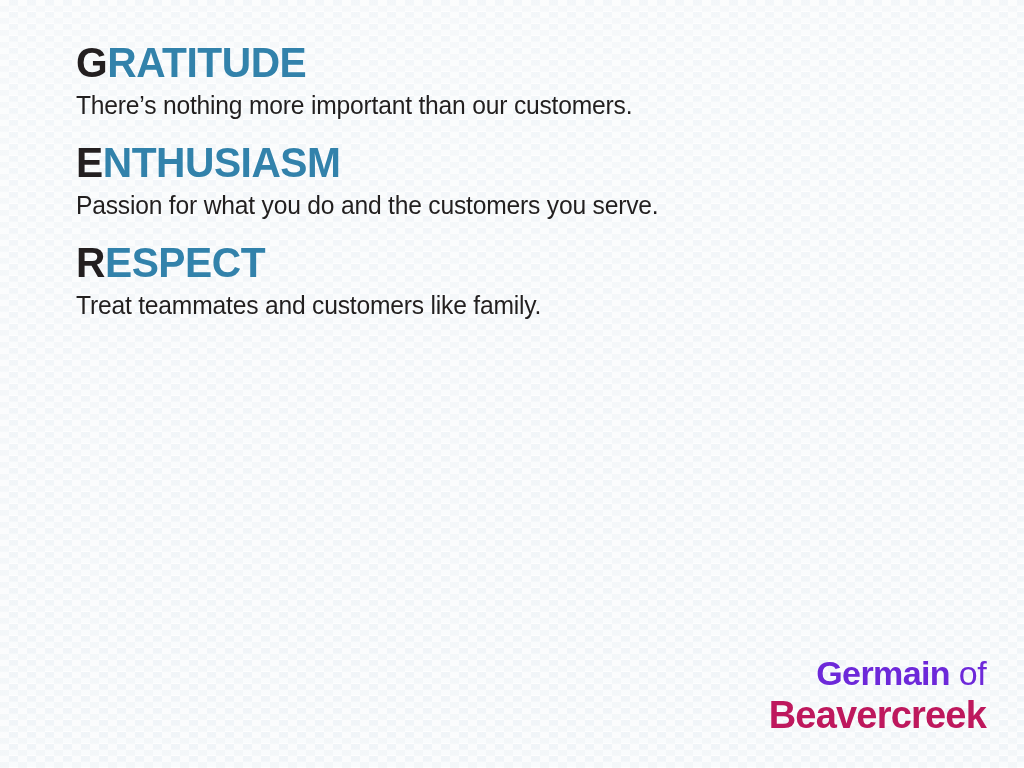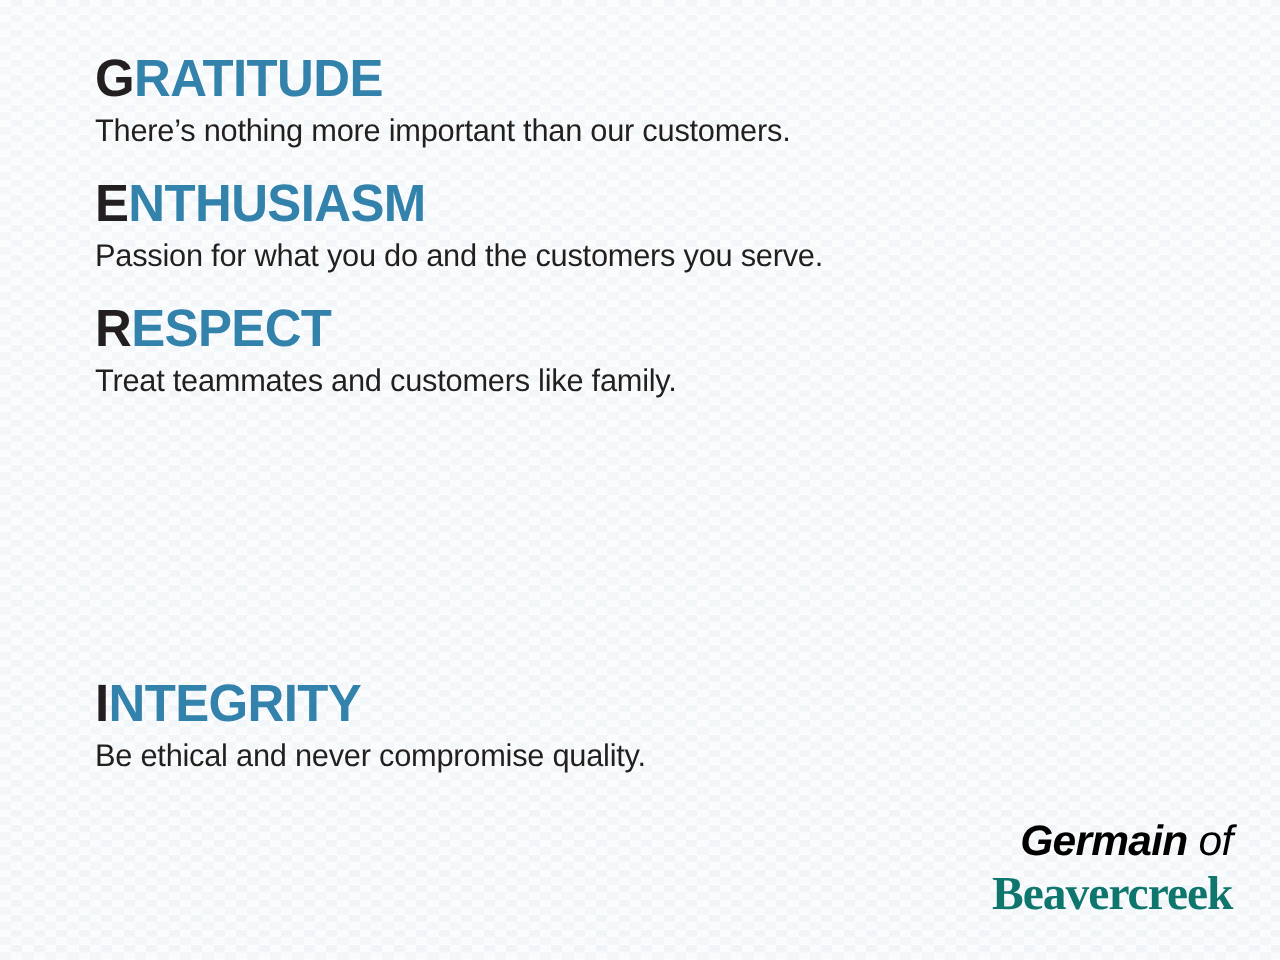--- a/index.html
+++ b/index.html
@@ -123,37 +123,36 @@
     right: 38px;
     bottom: 32px;
     text-align: right;
     line-height: 1;
   }
   #logo .logo-line1 {
     font-family: "Liberation Sans", sans-serif;
     font-size: 34px;
     line-height: 38px;
     letter-spacing: -0.6px;
-    color: #000000;
+    color: #6d28d9;
     white-space: nowrap;
-    font-style: italic;
   }
   #logo .logo-brand {
     font-weight: 700;
   }
   #logo .logo-of {
     font-weight: 400;
   }
   #logo .logo-line2 {
-    font-family: Liberation Serif, serif;
+    font-family: Liberation Sans, sans-serif;
     font-weight: 700;
     font-size: 38px;
     line-height: 42px;
     letter-spacing: -0.8px;
-    color: #0f766e;
+    color: #be185d;
     white-space: nowrap;
     margin-top: 2px;
   }
 </style>
 </head>
 <body>
 
 <div id="poster"></div>
 
 <div id="content">
@@ -168,24 +167,20 @@
     <div class="value-desc">Passion for what you do and the customers you serve.</div>
   </div>
 
   <div class="value-block" style="top:240px;">
     <div class="value-heading"><span class="initial">R</span><span class="rest">ESPECT</span></div>
     <div class="value-desc">Treat teammates and customers like family.</div>
   </div>
 
 
 
-  <div class="value-block" style="top:540px;">
-    <div class="value-heading"><span class="initial">I</span><span class="rest">NTEGRITY</span></div>
-    <div class="value-desc">Be ethical and never compromise quality.</div>
-  </div>
 
 
   <div id="logo">
     <div class="logo-line1"><span class="logo-brand">Germain</span><span class="logo-of"> of</span></div>
     <div class="logo-line2">Beavercreek</div>
   </div>
 
 </div>
 
 </body></html>

